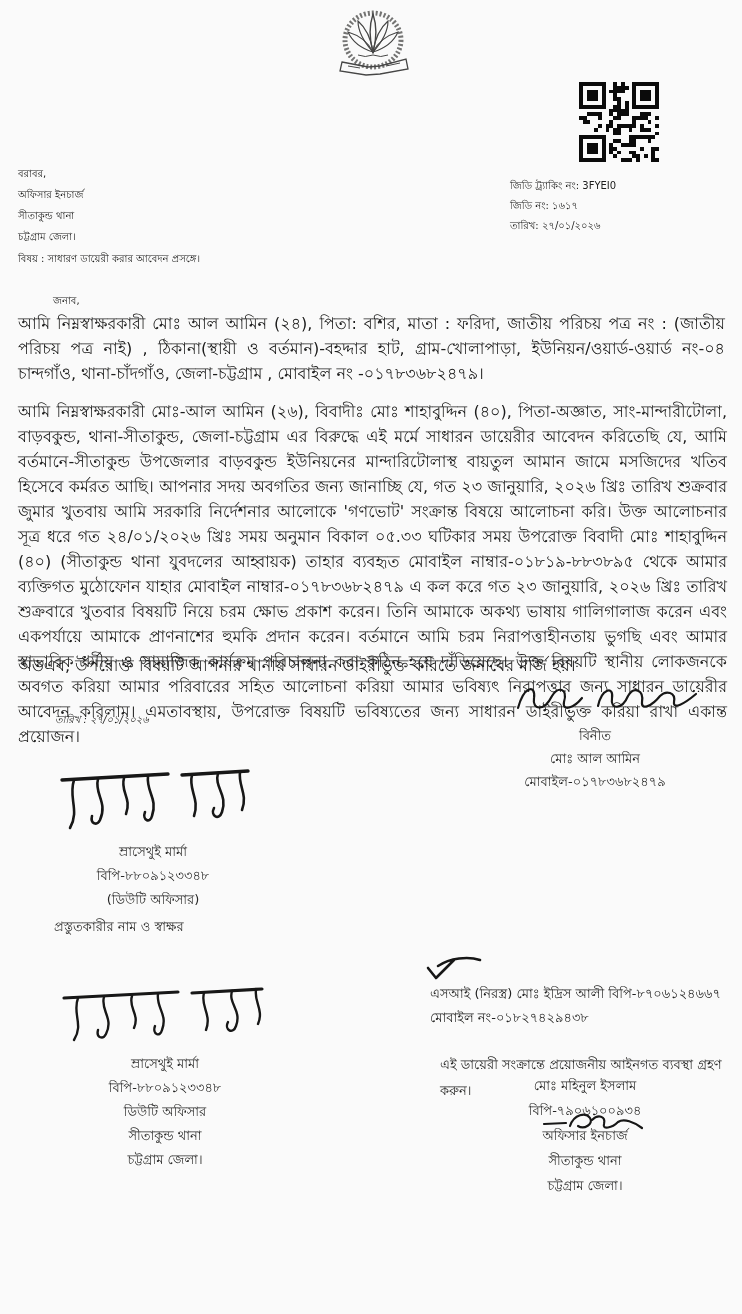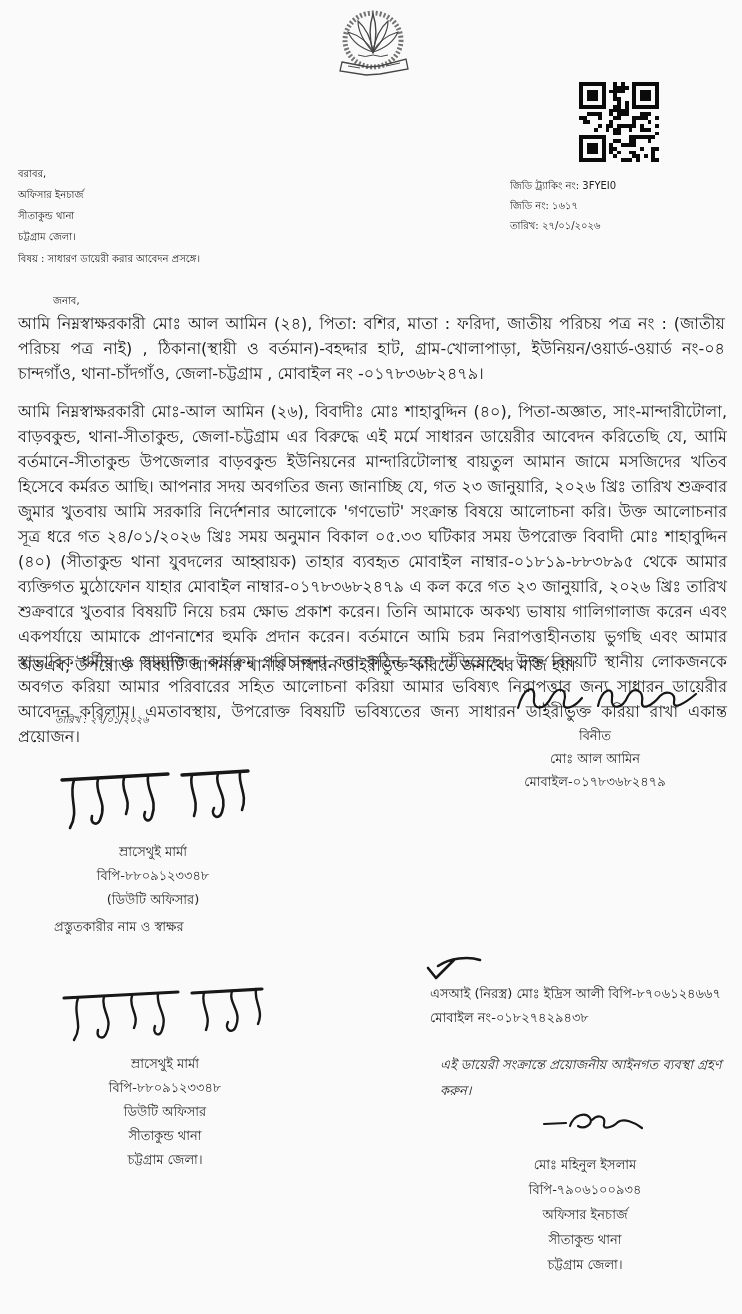--- a/index.html
+++ b/index.html
@@ -233,32 +233,32 @@
     <svg width="60" height="30" viewBox="0 0 60 30">
       <path class="sig-ink" stroke-width="2.6" d="M4 16 L12 26 L30 8 M14 14 C26 6 44 4 56 8"></path>
     </svg>
   </div>
 
   <div class="abs center" style="left:430px;top:982px;width:305px;font-size:13px;line-height:24px;color:#262626;">
     <div>এসআই (নিরস্ত্র) মোঃ ইদ্রিস আলী বিপি-৮৭০৬১২৪৬৬৭</div>
     <div>মোবাইল নং-০১৮২৭৪২৯৪৩৮</div>
   </div>
 
-  <div class="abs center" style="left:440px;top:1052px;width:290px;font-size:13px;line-height:26px;color:#262626;font-style:italic;">
+  <div class="abs center" style="left:440px;top:1052px;width:290px;font-size:13px;line-height:26px;color:#262626;">
     <div>এই ডায়েরী সংক্রান্তে প্রয়োজনীয় আইনগত ব্যবস্থা গ্রহণ</div>
     <div>করুন।</div>
   </div>
 
   <div class="abs" style="left:540px;top:1108px;">
     <svg width="110" height="28" viewBox="0 0 110 28">
       <path class="sig-ink" stroke-width="2.2" d="M4 16 L26 15 M30 18 C34 6 46 4 50 10 C54 16 44 22 38 18 M52 12 C58 6 66 8 64 16 C62 22 72 20 78 14 C84 10 94 14 102 20"></path>
     </svg>
   </div>
 
-  <div class="abs stamp-block" style="left:470px;top:1152px;width:230px;line-height:25px;">
+  <div class="abs stamp-block" style="left:470px;top:1073px;width:230px;line-height:25px;">
     <div>মোঃ মহিনুল ইসলাম</div>
     <div>বিপি-৭৯০৬১০০৯৩৪</div>
     <div>অফিসার ইনচার্জ</div>
     <div>সীতাকুন্ড থানা</div>
     <div>চট্টগ্রাম জেলা।</div>
   </div>
 
 </div>
 
 </body></html>

